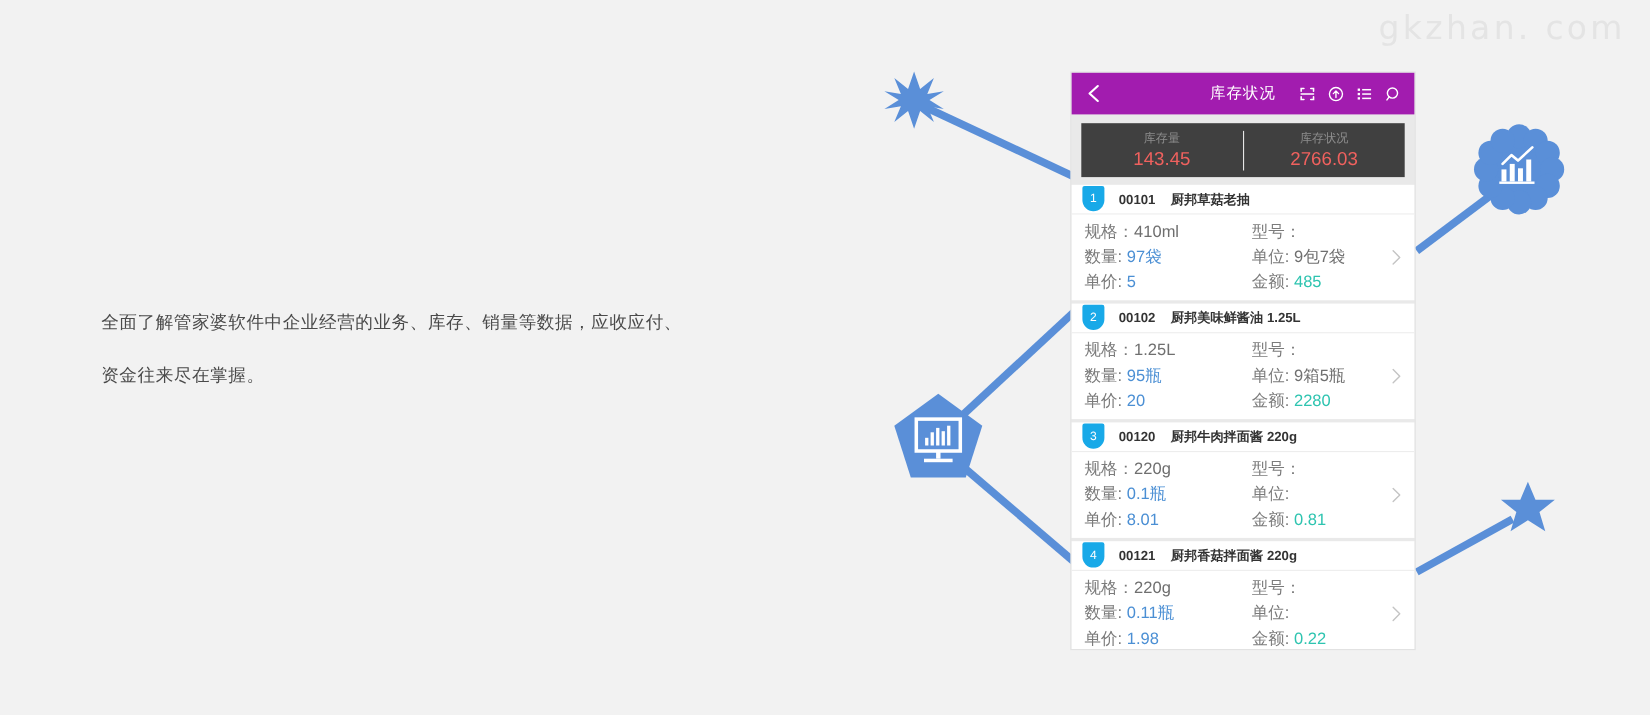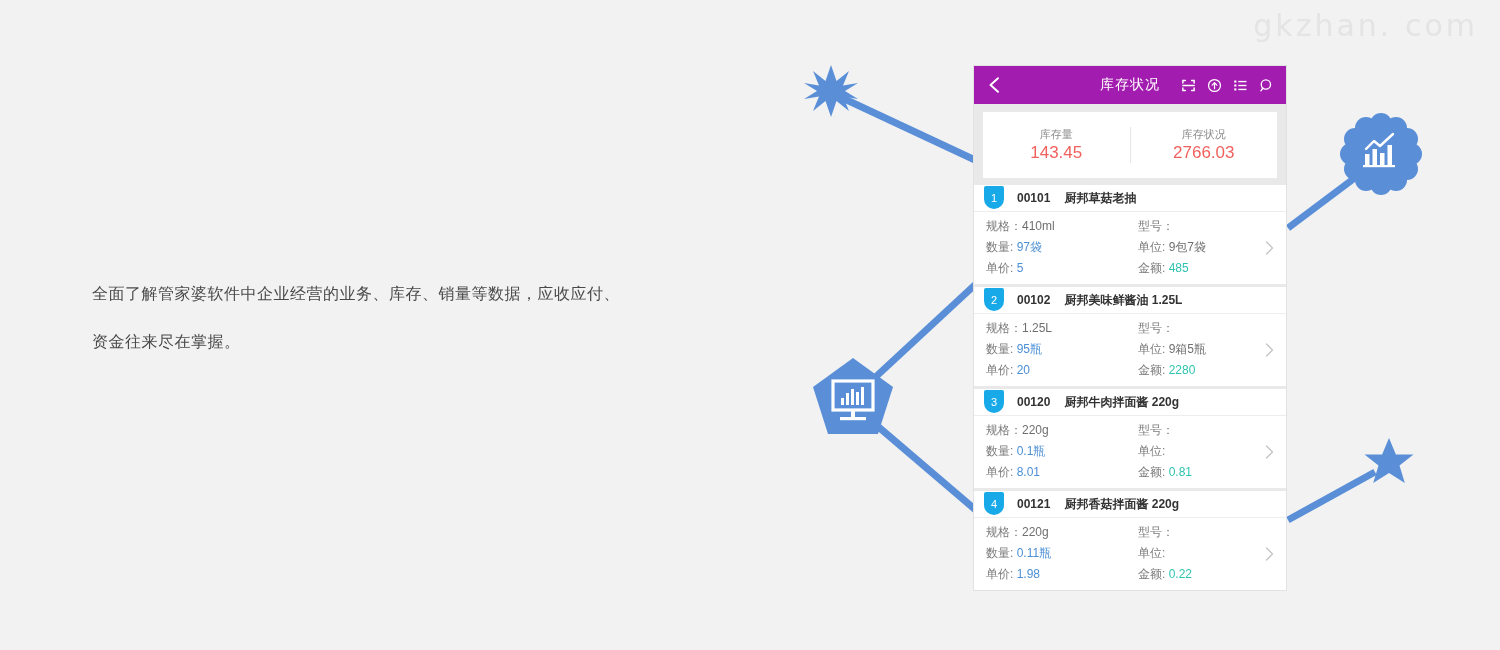--- a/index.html
+++ b/index.html
@@ -49,22 +49,22 @@
   .back-icon{width:18px;height:18px;flex:0 0 auto;}
   .title{
     position:absolute;left:0;right:0;text-align:center;
     font-size:14px;color:#ffffff;letter-spacing:1px;
     pointer-events:none;
   }
   .hdr-icons{margin-left:auto;display:flex;gap:11px;align-items:center;z-index:2;}
   .hdr-icons svg{display:block;}
 
   .summary{
-    margin:8px 9px 0 9px;background:#ffffff;
-    height:66px;display:flex;align-items:center;
+    margin:8px 9px 0 9px;background:#404040;
+    height:49px;display:flex;align-items:center;
   }
   .sumcell{flex:1;text-align:center;}
   .sumcell + .sumcell{border-left:1px solid #e6e6e6;}
   .sum-label{font-size:11px;color:#8d8d8d;line-height:15px;}
   .sum-value{font-size:17px;color:#f0615e;line-height:21px;}
 
   .list{margin-top:7px;}
   .item{background:#ffffff;margin-bottom:3px;position:relative;}
   .item-head{
     display:flex;align-items:center;height:26px;
@@ -76,21 +76,21 @@
     font-size:11px;display:flex;align-items:center;justify-content:center;
     border-radius:2px 2px 10px 10px;flex:0 0 auto;margin-top:-1px;
   }
   .code{font-size:12px;color:#333333;margin-left:13px;font-weight:bold;}
   .pname{font-size:12px;color:#333333;margin-left:14px;font-weight:bold;}
   .item-body{
     padding:6px 0 7px 12px;position:relative;
     display:grid;grid-template-columns:152px 1fr;
     row-gap:4px;
   }
-  .fld{font-size:12px;color:#7b7b7b;white-space:nowrap;}
+  .fld{font-size:15px;color:#7b7b7b;white-space:nowrap;}
   .fld b{font-weight:normal;color:#7b7b7b;}
   .v-blue{color:#4b8fd4;}
   .v-teal{color:#2ec4b0;}
   .v-dark{color:#6f6f6f;}
   .chev{
     position:absolute;right:12px;top:50%;transform:translateY(-50%);
     width:9px;height:15px;
   }
   .filler{height:50px;background:#e9e9e9;}
 </style>

